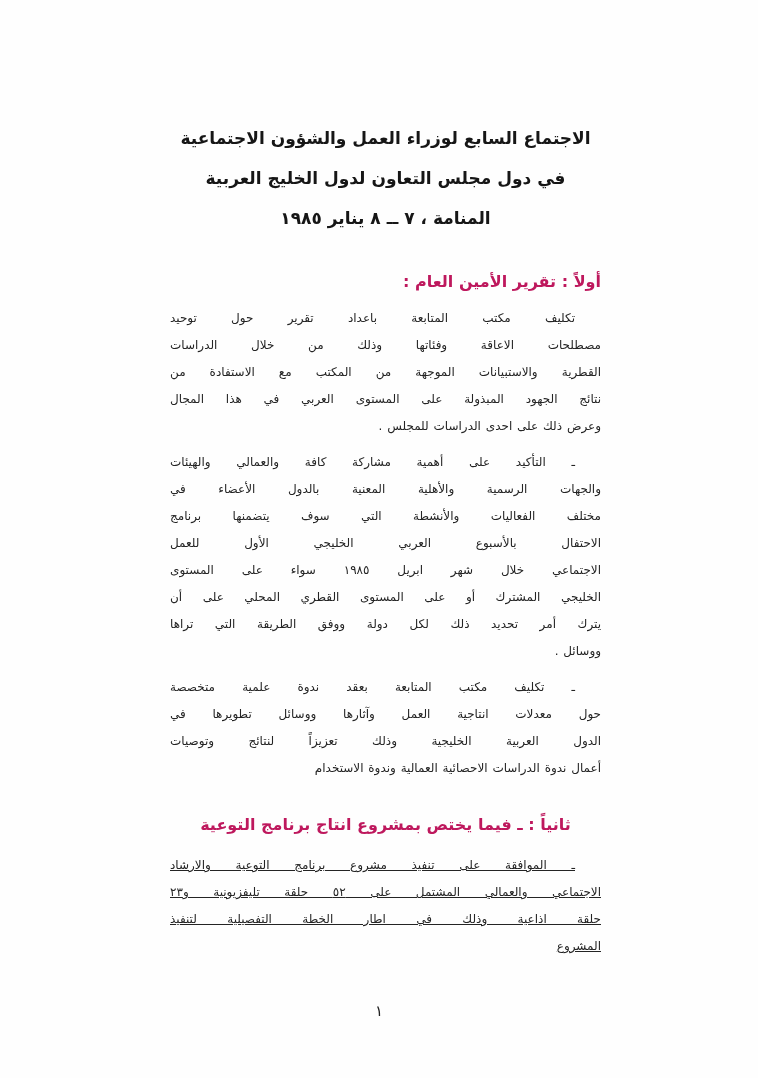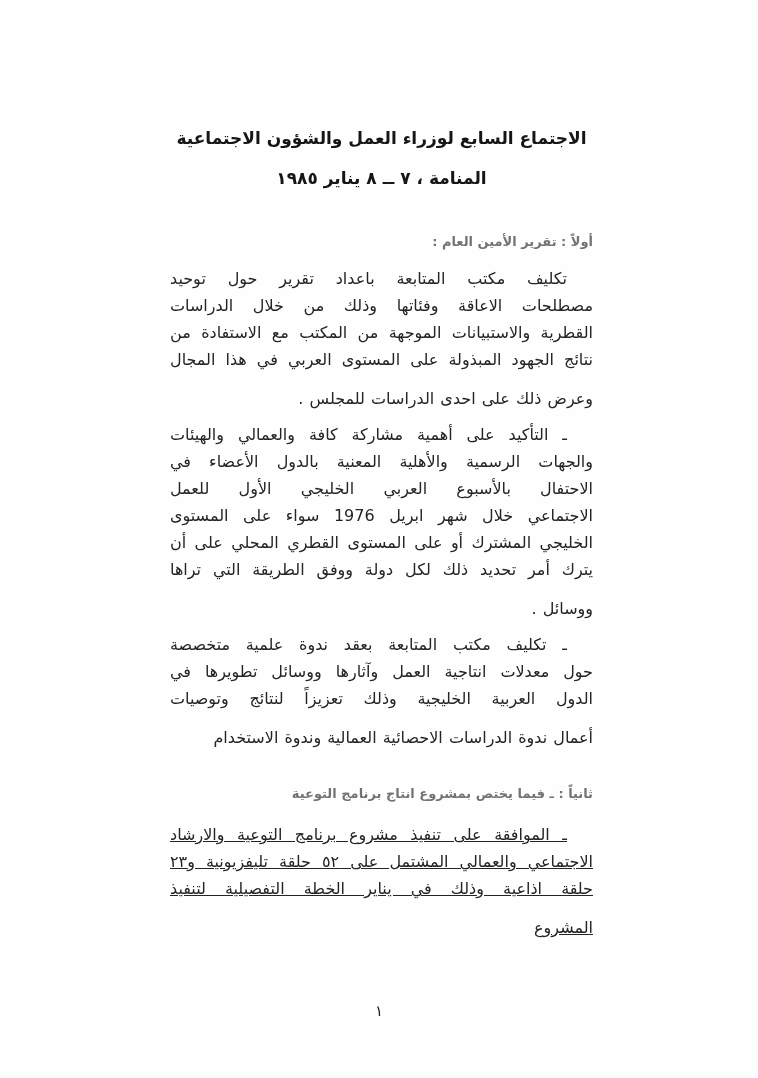--- a/index.html
+++ b/index.html
@@ -8,91 +8,93 @@
     width:758px;height:1078px;
     margin:0 auto;
     background:#fefefe;
     direction:rtl;
     font-family:"DejaVu Sans",sans-serif;
     color:#1f1f1f;
     overflow:hidden;
   }
   .content{
     position:absolute;
-    top:0;right:165px;left:170px;
+    top:0;right:157px;left:170px;
   }
   .title-block{padding-top:118px;text-align:center;}
   .title-line{
     font-size:17px;font-weight:700;line-height:40px;
     letter-spacing:.2px;color:#161616;
   }
   .heading{
     margin:30px 0 0;
-    font-size:13px;font-weight:700;line-height:28px;
-    text-align:right;color:#737373;
+    font-size:16px;font-weight:700;line-height:28px;
+    text-align:right;color:#be185d;
   }
-  .heading.second{margin-top:29px;}
-  .para{margin-top:9px;font-size:16px;color:#242424;}
+  .heading.second{margin-top:29px;text-align:center;}
+  .para{margin-top:9px;font-size:12px;color:#242424;}
   .section-2 .para{margin-top:13px;text-decoration:underline;}
   .para .line{
     line-height:27px;
     text-align:justify;
     text-align-last:justify;
     word-spacing:1px;
   }
   .para .line:first-child{padding-right:26px;}
-  .para .line.last{text-align-last:start;margin-top:12px;}
+  .para .line.last{text-align-last:start;}
   .page-number{
     position:absolute;left:0;right:0;top:1002px;
     text-align:center;font-size:15px;color:#222;
   }
 </style>
 </head>
 <body>
 
 <div class="page">
   <div class="content">
 
     <header class="title-block">
       <div class="title-line">الاجتماع السابع لوزراء العمل والشؤون الاجتماعية</div>
+      <div class="title-line">في دول مجلس التعاون لدول الخليج العربية</div>
       <div class="title-line">المنامة ، ٧ ــ ٨ يناير ١٩٨٥</div>
     </header>
 
     <section class="section-1">
       <h2 class="heading">أولاً : تقرير الأمين العام :</h2>
       <div class="para">
           <div class="line">تكليف مكتب المتابعة باعداد تقرير حول توحيد</div>
           <div class="line">مصطلحات الاعاقة وفئاتها وذلك من خلال الدراسات</div>
           <div class="line">القطرية والاستبيانات الموجهة من المكتب مع الاستفادة من</div>
           <div class="line">نتائج الجهود المبذولة على المستوى العربي في هذا المجال</div>
           <div class="line last">وعرض ذلك على احدى الدراسات للمجلس .</div>
         </div>
       <div class="para">
           <div class="line">ـ التأكيد على أهمية مشاركة كافة والعمالي والهيئات</div>
           <div class="line">والجهات الرسمية والأهلية المعنية بالدول الأعضاء في</div>
+          <div class="line">مختلف الفعاليات والأنشطة التي سوف يتضمنها برنامج</div>
           <div class="line">الاحتفال بالأسبوع العربي الخليجي الأول للعمل</div>
-          <div class="line">الاجتماعي خلال شهر ابريل 1976 سواء على المستوى</div>
+          <div class="line">الاجتماعي خلال شهر ابريل ١٩٨٥ سواء على المستوى</div>
           <div class="line">الخليجي المشترك أو على المستوى القطري المحلي على أن</div>
           <div class="line">يترك أمر تحديد ذلك لكل دولة ووفق الطريقة التي تراها</div>
           <div class="line last">ووسائل .</div>
         </div>
       <div class="para">
           <div class="line">ـ تكليف مكتب المتابعة بعقد ندوة علمية متخصصة</div>
           <div class="line">حول معدلات انتاجية العمل وآثارها ووسائل تطويرها في</div>
           <div class="line">الدول العربية الخليجية وذلك تعزيزاً لنتائج وتوصيات</div>
           <div class="line last">أعمال ندوة الدراسات الاحصائية العمالية وندوة الاستخدام</div>
         </div>
     </section>
 
     <section class="section-2">
       <h2 class="heading second">ثانياً : ـ فيما يختص بمشروع انتاج برنامج التوعية</h2>
       <div class="para">
           <div class="line">ـ الموافقة على تنفيذ مشروع برنامج التوعية والارشاد</div>
           <div class="line">الاجتماعي والعمالي المشتمل على ٥٢ حلقة تليفزيونية و٢٣</div>
-          <div class="line">حلقة اذاعية وذلك في يناير الخطة التفصيلية لتنفيذ</div>
+          <div class="line">حلقة اذاعية وذلك في اطار الخطة التفصيلية لتنفيذ</div>
           <div class="line last">المشروع</div>
         </div>
     </section>
 
   </div>
 
   <div class="page-number">١</div>
 </div>
 
 </body></html>

